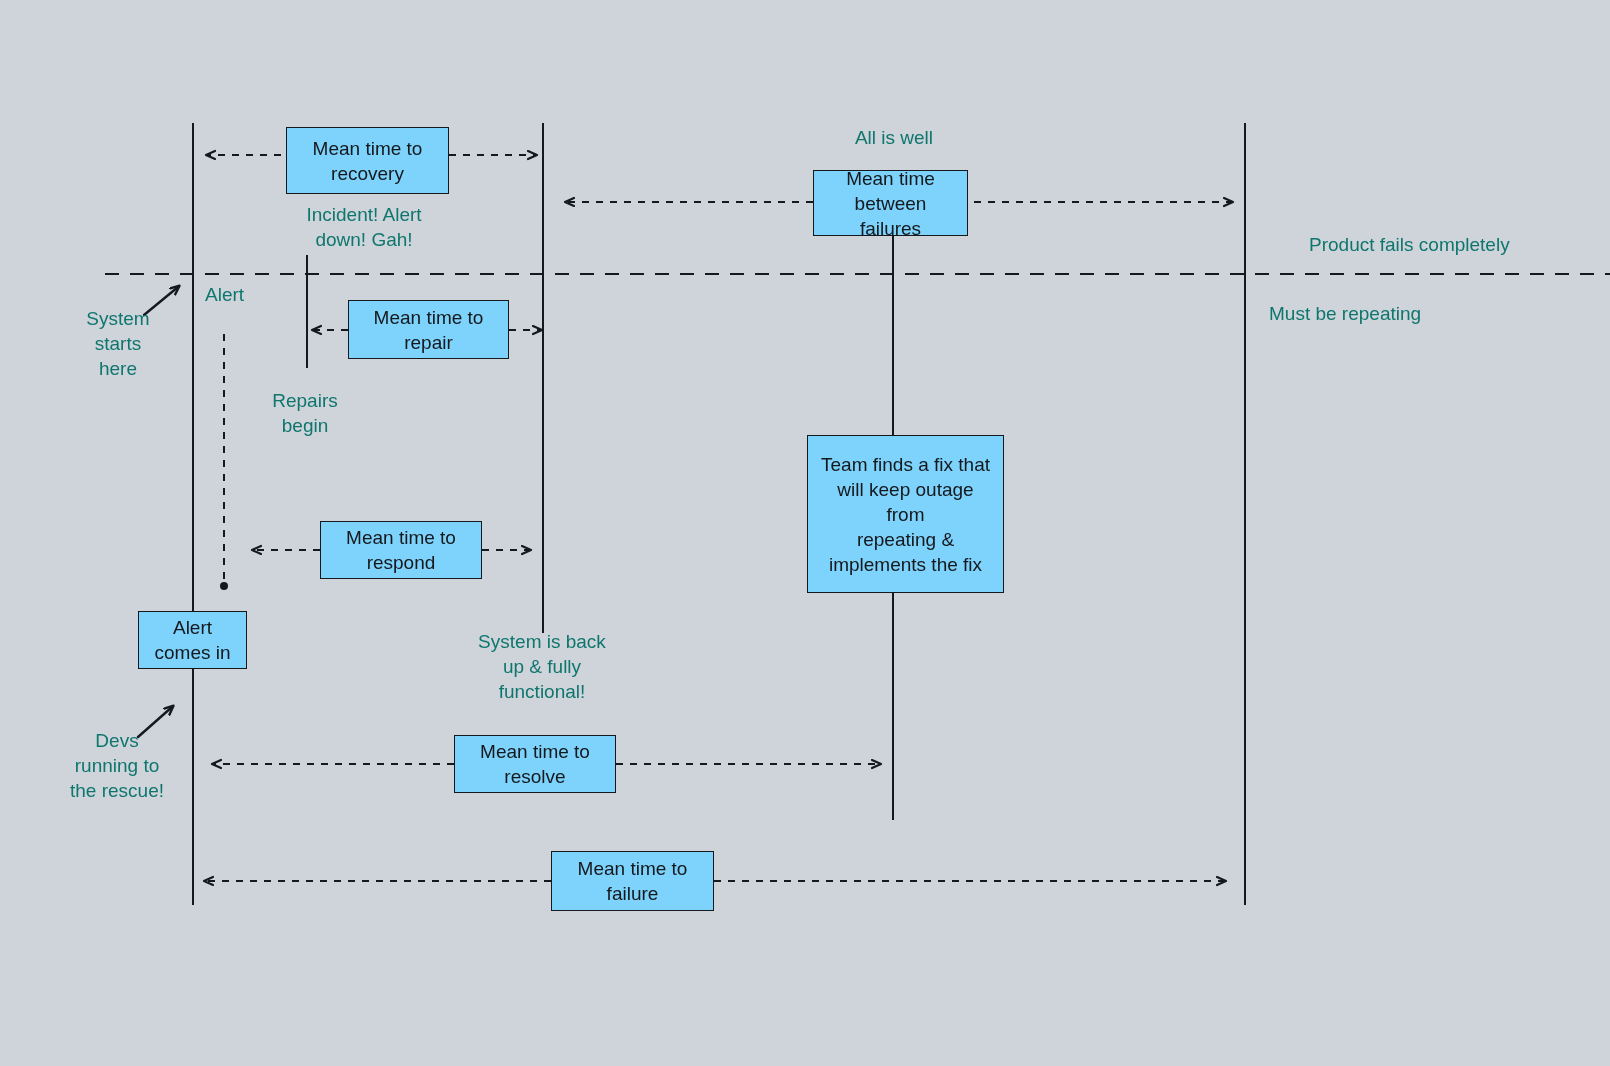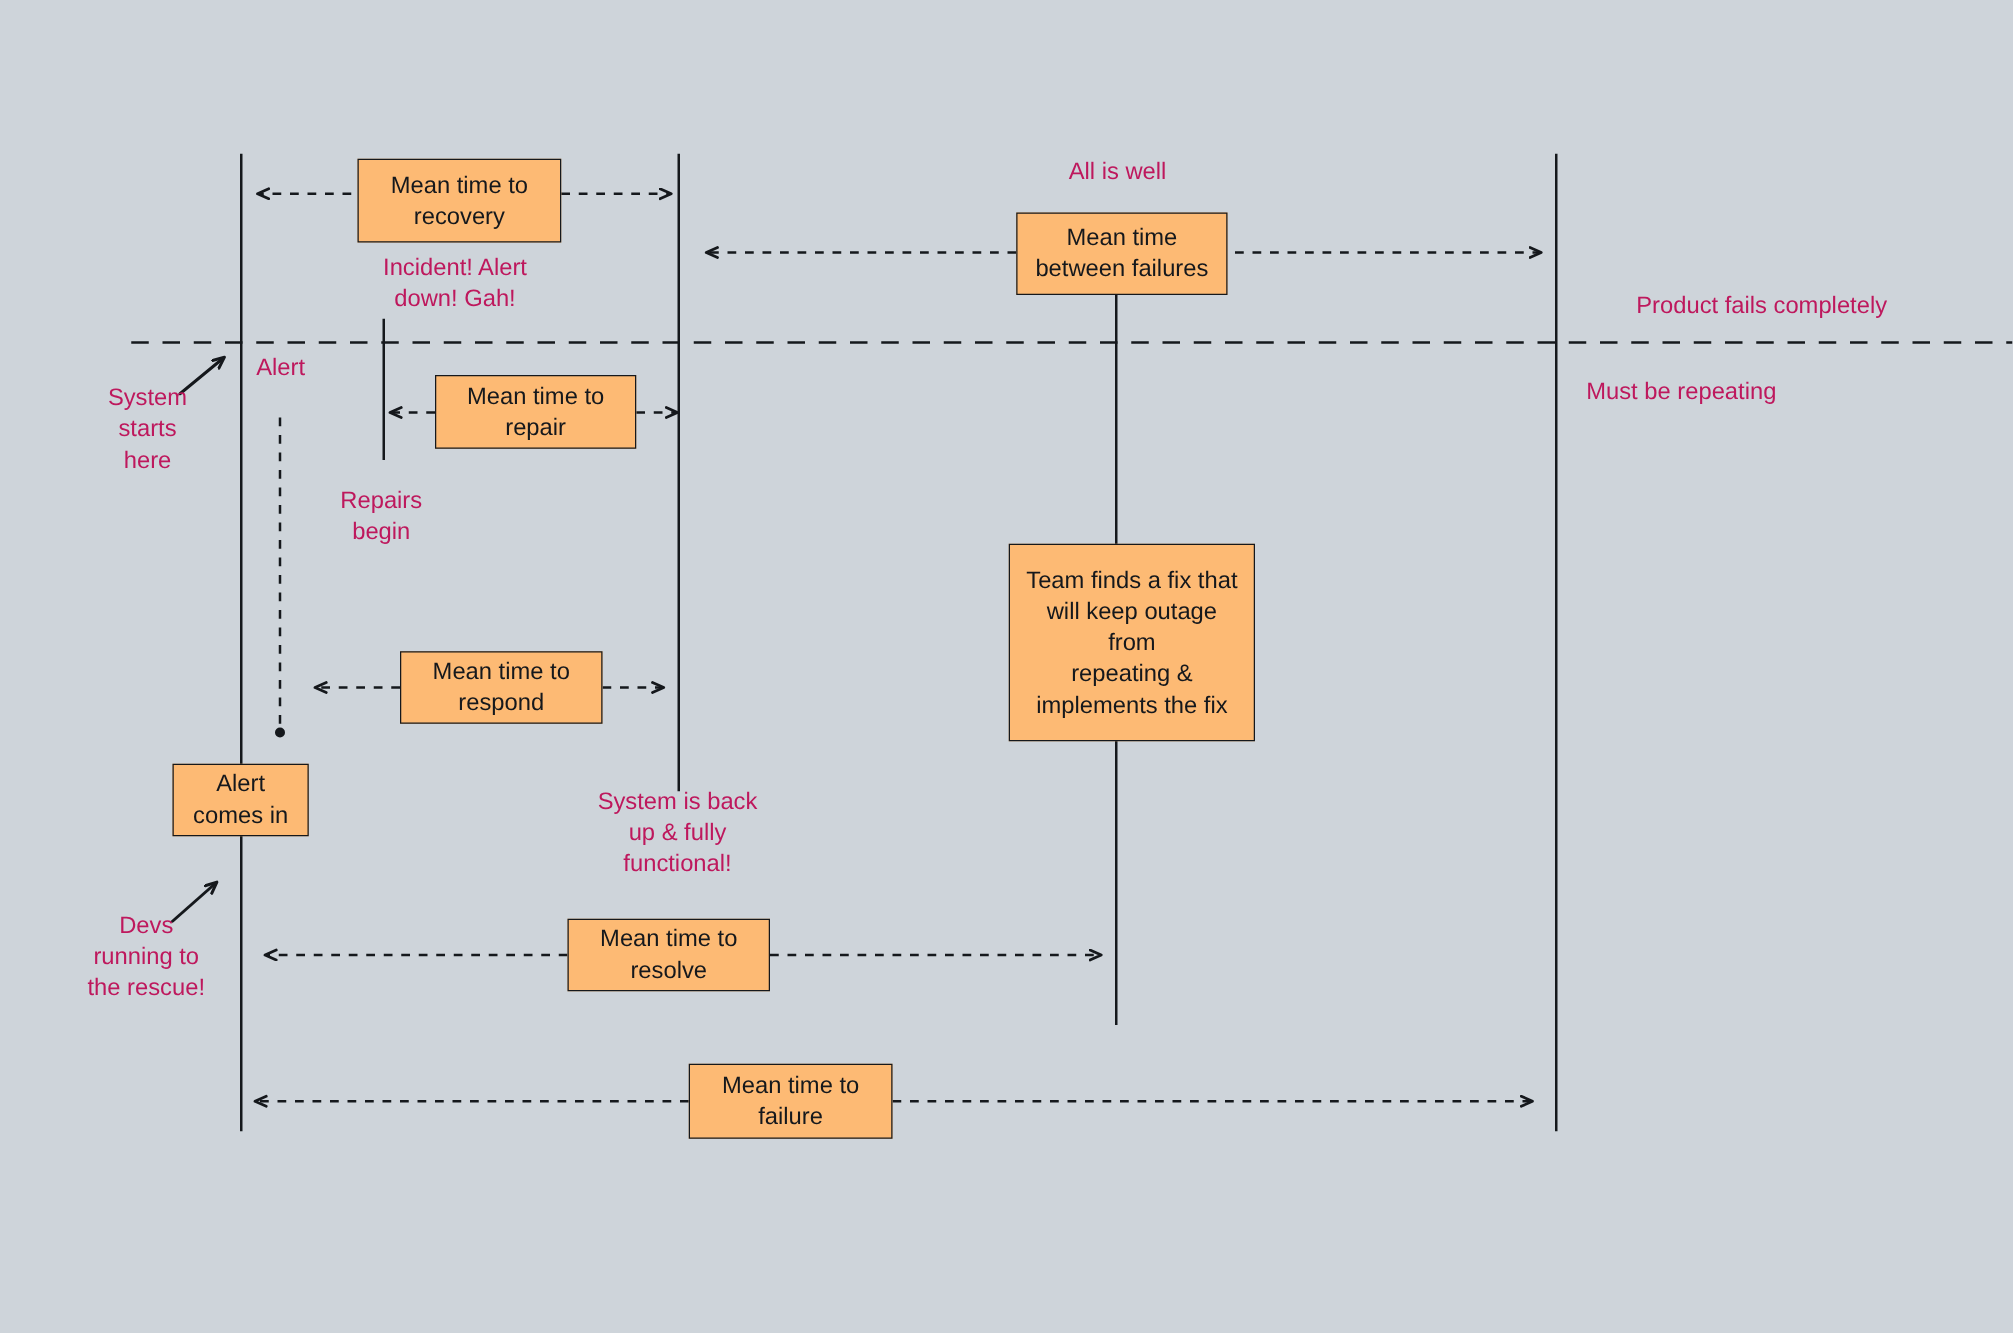--- a/index.html
+++ b/index.html
@@ -20,36 +20,36 @@
   }
   #svg-layer {
     position: absolute;
     left: 0;
     top: 0;
     width: 1610px;
     height: 1066px;
   }
   .node-box {
     position: absolute;
-    background: #fdba74;
+    background: #7dd3fc;
     border: 1.5px solid #15181c;
     box-sizing: border-box;
     display: flex;
     align-items: center;
     justify-content: center;
     text-align: center;
     color: #15181c;
     font-size: 19px;
     line-height: 25px;
     padding: 4px 8px;
     z-index: 5;
   }
   .free-label {
     position: absolute;
-    color: #be185d;
+    color: #0f766e;
     font-size: 19px;
     line-height: 25px;
     text-align: center;
     z-index: 6;
     white-space: pre-line;
   }
   .free-label.left-align {
     text-align: left;
   }
 </style>
@@ -100,21 +100,21 @@
         <line x1="144" y1="315" x2="178" y2="287" stroke="#15181c" stroke-width="2.4" stroke-linecap="round" marker-end="url(#arrow-plain)"></line>
         <line x1="138" y1="737" x2="172" y2="707" stroke="#15181c" stroke-width="2.4" stroke-linecap="round" marker-end="url(#arrow-plain)"></line>
       </g>
   </svg>
 
   <div id="boxes-layer">
       <div class="node-box" style="left: 286px; top: 127px; width: 163px; height: 67px;">
         <span style="white-space: pre-line;">Mean time to
 recovery</span>
       </div>
-      <div class="node-box" style="left: 813px; top: 170px; width: 169px; height: 66px;">
+      <div class="node-box" style="left: 813px; top: 170px; width: 155px; height: 66px;">
         <span style="white-space: pre-line;">Mean time
 between failures</span>
       </div>
       <div class="node-box" style="left: 348px; top: 300px; width: 161px; height: 59px;">
         <span style="white-space: pre-line;">Mean time to
 repair</span>
       </div>
       <div class="node-box" style="left: 807px; top: 435px; width: 197px; height: 158px;">
         <span style="white-space: pre-line;">Team finds a fix that
 will keep outage from

